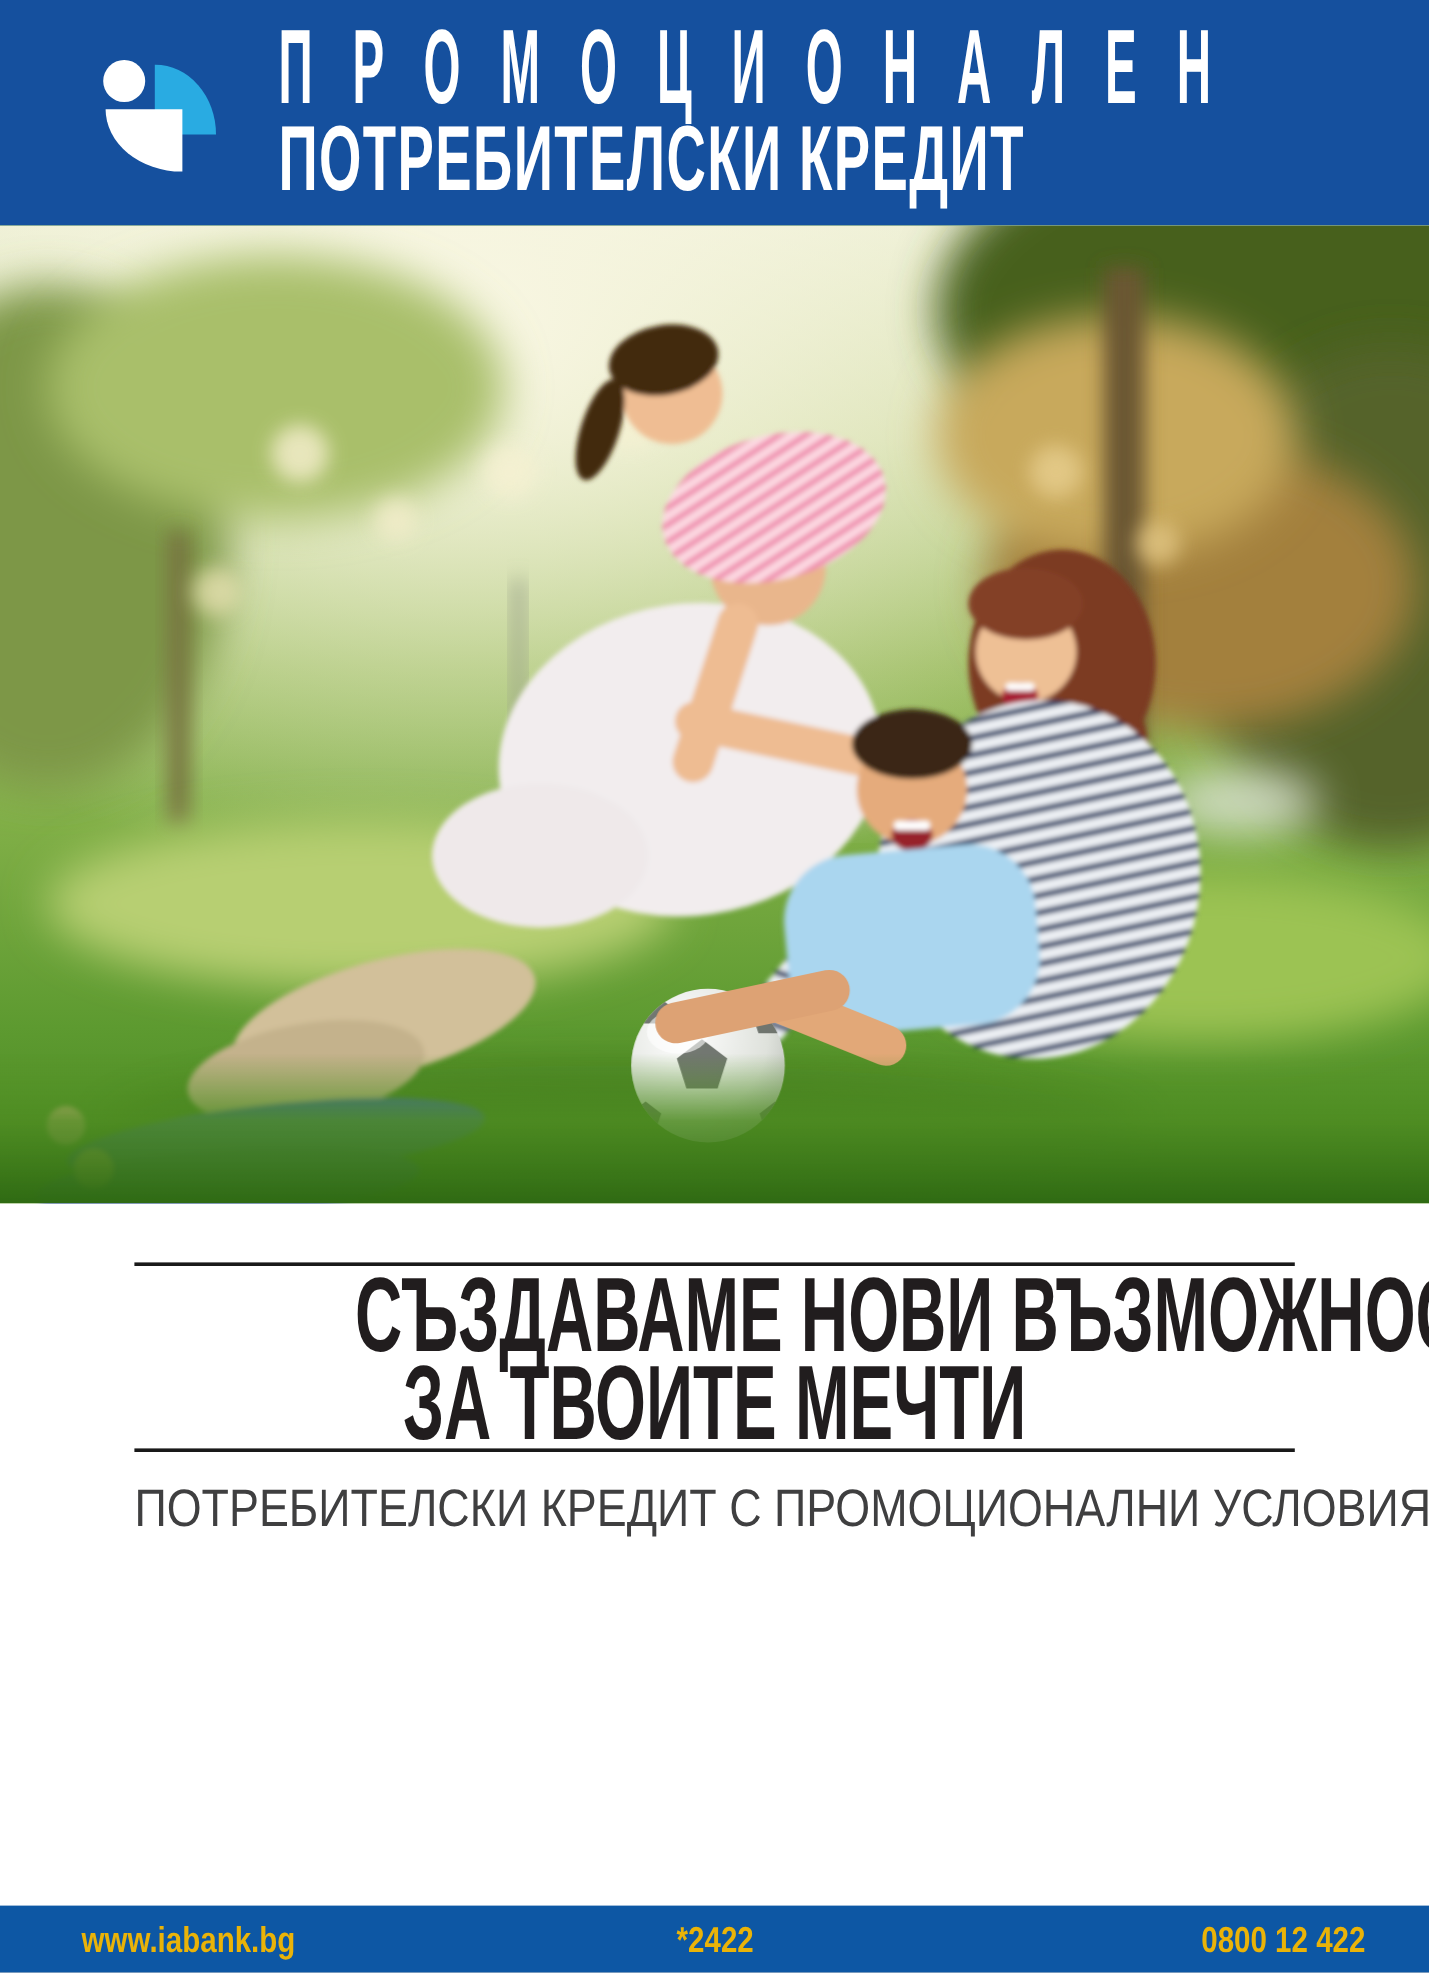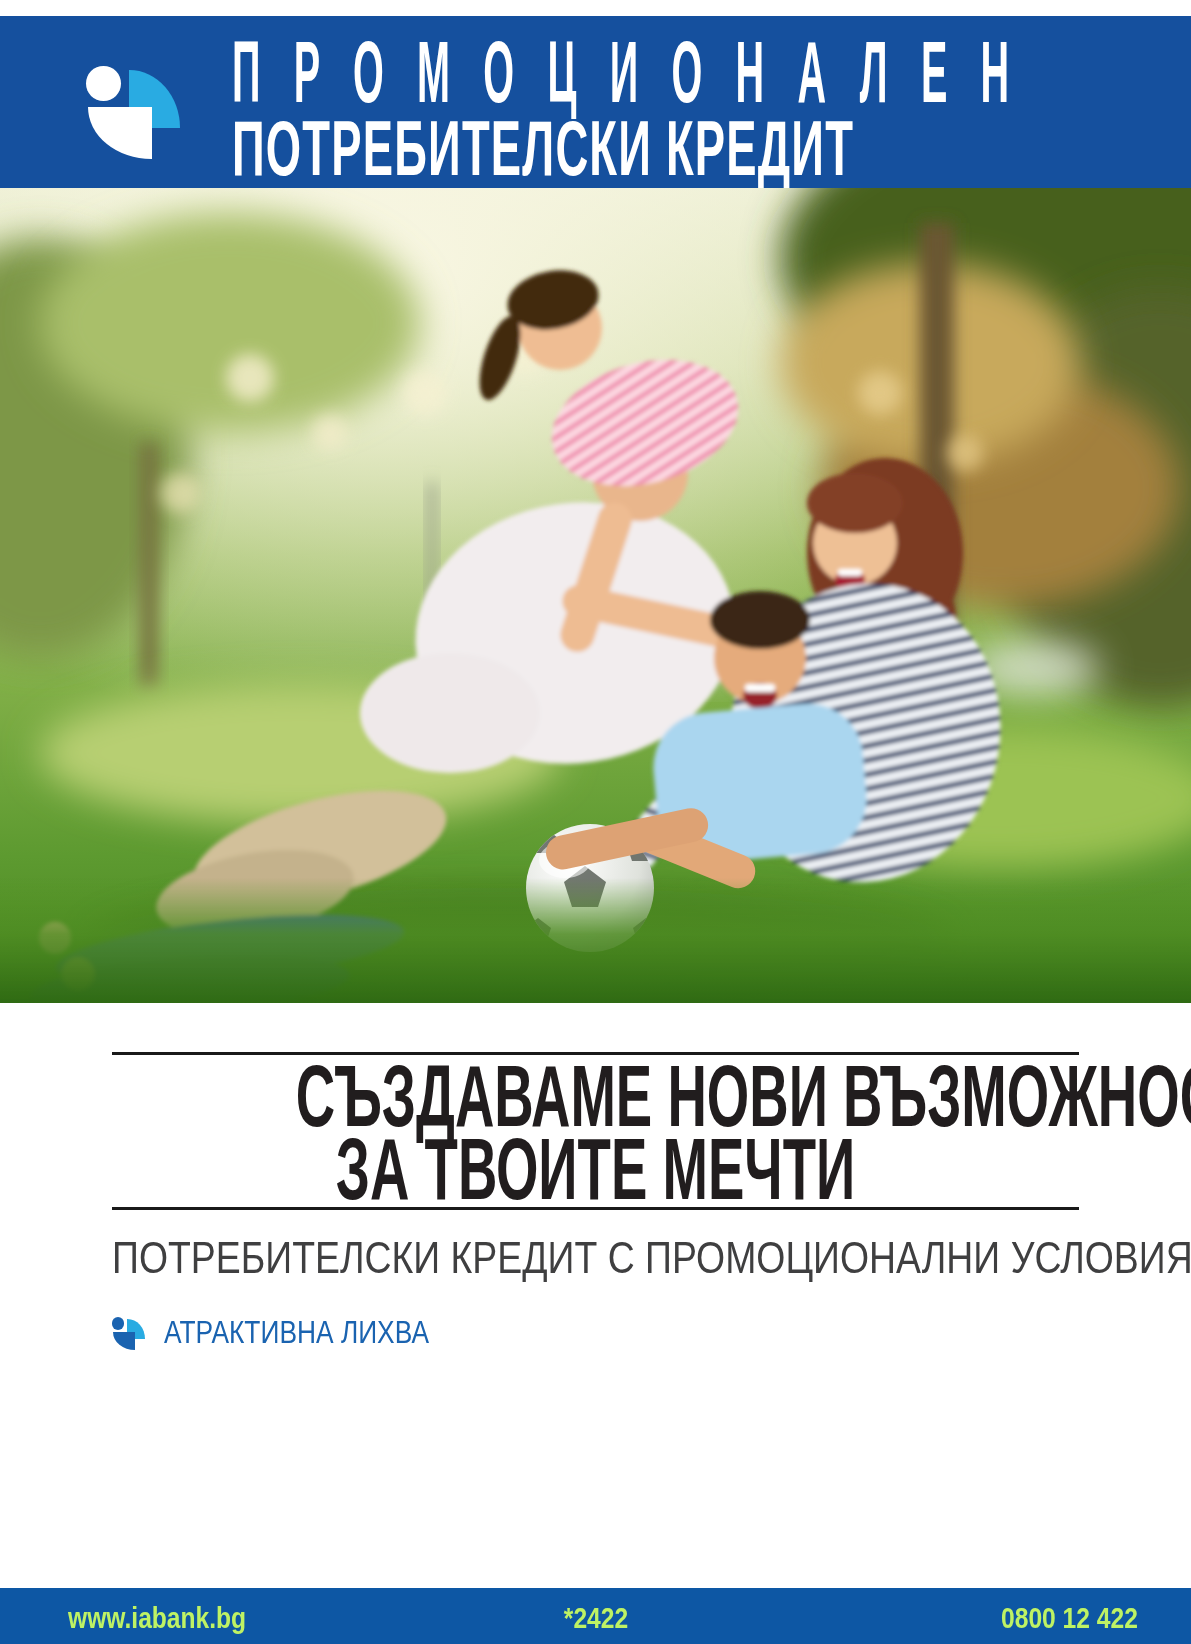--- a/index.html
+++ b/index.html
@@ -6,21 +6,21 @@
     --header-blue:#15509E; --footer-blue:#0D57A4; --light-blue:#29ABE2;
     --bullet-blue:#1A63B0; --headline-black:#211D1E; --subheading-gray:#3F3F40;
   }
   *{margin:0;padding:0;box-sizing:border-box}
   html,body{background:#888}
   .poster{
     position:relative;width:1191px;height:1644px;margin:0 auto;background:#fff;
     overflow:hidden;font-family:"Liberation Sans","DejaVu Sans",sans-serif;
   }
   
-  .header-band{position:absolute;left:0;top:16px;width:1191px;height:188px;background:var(--header-blue,#15509E)}
+  .header-band{position:absolute;left:0;top:0;width:1191px;height:188px;background:var(--header-blue,#15509E)}
   
   .logo{position:absolute}
   .logo .piece{position:absolute;right:0;top:8%;width:54%;height:60%;background:var(--light-blue,#29ABE2);border-top-right-radius:100%}
   .logo .body{position:absolute;left:2%;bottom:0;width:68%;height:54%;border-bottom-left-radius:100%}
   .logo .head{position:absolute;left:0;top:4%;width:37%;height:36%;border-radius:50%}
   .logo-header{left:86px;top:46px;width:94px;height:97px}
   .logo-header .body,.logo-header .head{background:#fff}
   .header-text{position:absolute;left:232px;top:0;color:#fff;font-weight:bold;white-space:nowrap}
   .ht1{position:absolute;left:0;top:12px;font-size:88px;line-height:88px;letter-spacing:74px;
        transform:scaleX(0.45);transform-origin:left top}
@@ -38,21 +38,21 @@
       color:var(--subheading-gray,#3F3F40);white-space:nowrap;
       transform:scaleX(0.85);transform-origin:left center}
   .bullets{list-style:none;margin-top:36px}
   .bullets li{display:flex;align-items:center;height:34px;margin-bottom:44px}
   .logo-bullet{position:relative;width:33px;height:34px;flex:0 0 33px}
   .logo-bullet .body,.logo-bullet .head{background:var(--bullet-blue,#1456A4)}
   .bullet-label{margin-left:19px;font-size:31px;line-height:34px;color:var(--bullet-blue,#1A63B0);
       white-space:nowrap;transform:scaleX(0.85);transform-origin:left center}
   
   .footer-band{position:absolute;left:0;bottom:0;width:1191px;height:56px;background:var(--footer-blue,#0D57A4);
-      color:#bef264;font-weight:bold;font-size:30px}
+      color:#eab308;font-weight:bold;font-size:30px}
   .f-web{position:absolute;left:68px;top:13px;transform:scaleX(0.82);transform-origin:left center;white-space:nowrap}
   .f-code{position:absolute;left:50%;top:13px;transform:translateX(-50%) scaleX(0.82);white-space:nowrap}
   .f-phone{position:absolute;right:53px;top:13px;transform:scaleX(0.82);transform-origin:right center;white-space:nowrap}
 </style>
 </head>
 <body>
 
 <div class="poster">
 
   <header class="header-band">
@@ -190,28 +190,20 @@
     <div class="rule"></div>
     <h1 class="headline">
       <div class="hl">СЪЗДАВАМЕ НОВИ ВЪЗМОЖНОСТИ</div>
       <div class="hl">ЗА ТВОИТЕ МЕЧТИ</div>
     </h1>
     <div class="rule"></div>
 
     <p class="subheading">ПОТРЕБИТЕЛСКИ КРЕДИТ С ПРОМОЦИОНАЛНИ УСЛОВИЯ:</p>
 
     <ul class="bullets">
-      <li>
-        <span class="logo logo-bullet">
-          <span class="piece"></span>
-          <span class="body"></span>
-          <span class="head"></span>
-        </span>
-        <span class="bullet-label">АТРАКТИВНА ЛИХВА</span>
-      </li>
     </ul>
   </main>
 
   <footer class="footer-band">
     <span class="f-web">www.iabank.bg</span>
     <span class="f-code">*2422</span>
     <span class="f-phone">0800 12 422</span>
   </footer>
 
 </div>

